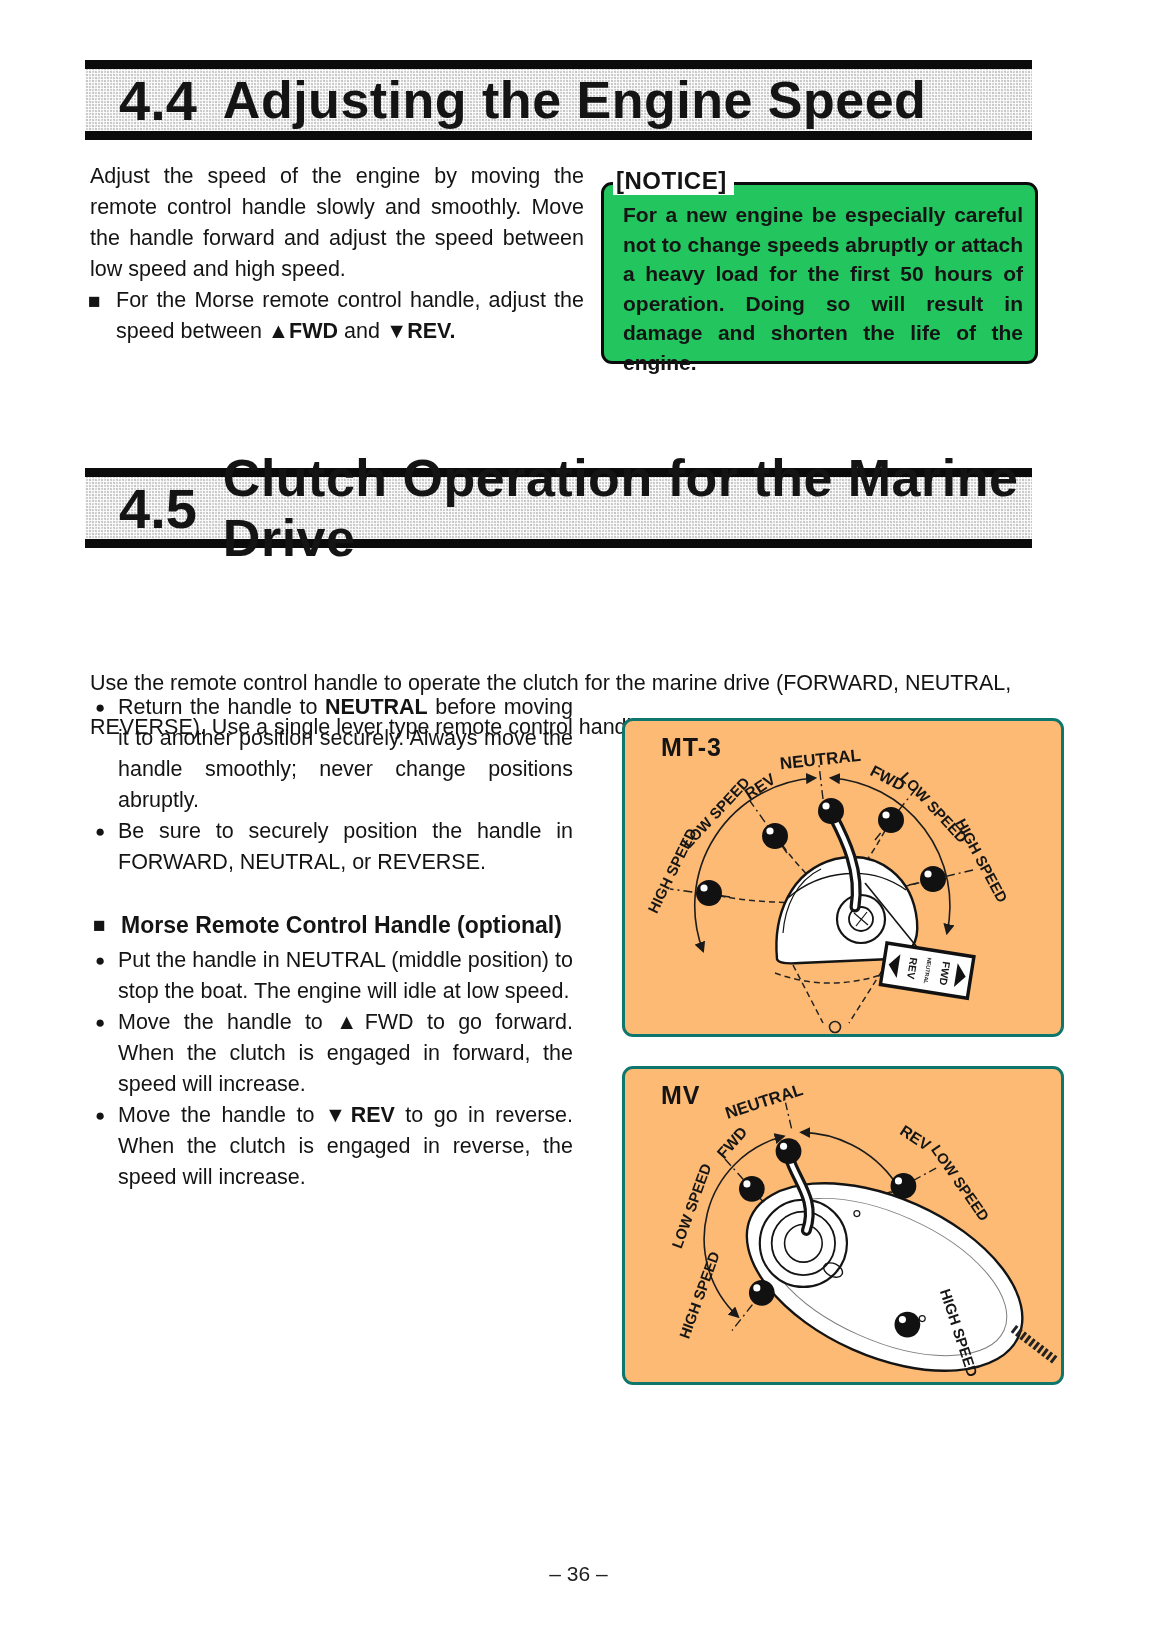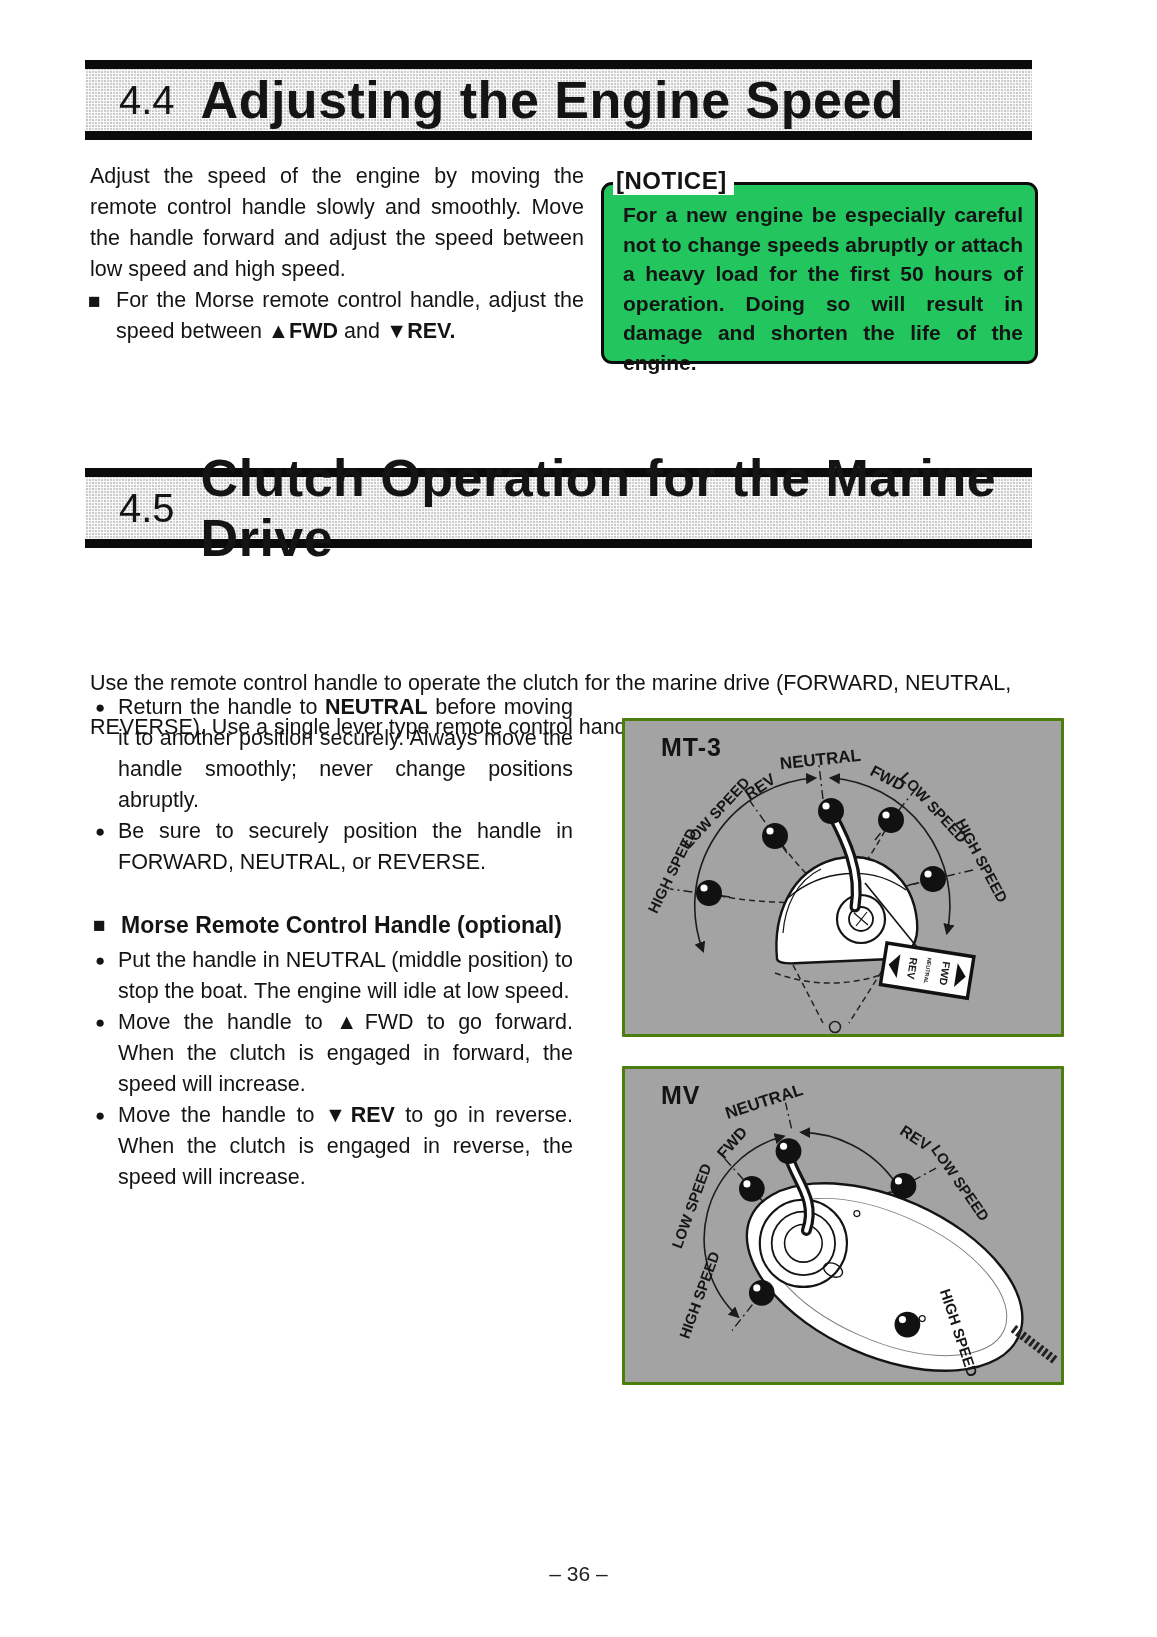--- a/index.html
+++ b/index.html
@@ -12,21 +12,21 @@
   .sec-hdr {
     position:absolute; left:85px; width:947px; height:62px;
     border-top:9px solid #0b0b0b; border-bottom:9px solid #0b0b0b;
     background-color:#d6d6d6;
     background-image:
       repeating-linear-gradient(0deg, rgba(255,255,255,.85) 0 1px, transparent 1px 3px),
       repeating-linear-gradient(90deg, rgba(255,255,255,.85) 0 1px, transparent 1px 3px),
       repeating-linear-gradient(45deg, rgba(80,80,80,.12) 0 2px, transparent 2px 4px);
     display:flex; align-items:center;
   }
-  .sec-hdr .num { font-size:40px; font-weight:normal; padding-left:34px; }
+  .sec-hdr .num { font-size:56px; font-weight:bold; padding-left:34px; }
   .sec-hdr .txt { font-size:52px; font-weight:bold; padding-left:26px; letter-spacing:.5px; }
 
   
   .body-txt { font-size:21.5px; line-height:31px; text-align:justify; }
   .para44 { position:absolute; left:90px; top:161px; width:494px; }
   .sq-item { position:relative; padding-left:26px; }
   .sq-glyph { position:absolute; left:-2px; top:0; font-size:21px; }
   .b { font-weight:bold; }
 
   
@@ -49,21 +49,21 @@
 
   .col-left { position:absolute; left:95px; top:692px; width:478px; }
   .bullet { position:relative; padding-left:23px; font-size:21.5px; line-height:31px; text-align:justify; }
   .bullet .dot { position:absolute; left:0; top:0; font-size:17px; }
   .morse-hdr { position:relative; margin-top:34px; margin-bottom:6px; font-size:23px; font-weight:bold; padding-left:26px; }
   .morse-hdr .sq-glyph { top:1px; }
 
   
   .diagram {
     position:absolute; left:622px; width:442px; height:319px;
-    border:3px solid #4d7c0f; border-radius:1px; box-sizing:border-box; background:#a3a3a3;
+    border:3px solid #0f766e; border-radius:11px; box-sizing:border-box; background:#fdba74;
   }
   #mt3-box { top:718px; }
   #mv-box  { top:1066px; }
   .diag-title { position:absolute; left:36px; top:12px; font-size:25px; font-weight:bold; letter-spacing:1px; z-index:2; }
   svg.diag { position:absolute; left:0; top:0; width:436px; height:313px; }
   svg.diag text { font-family:"Liberation Sans", sans-serif; font-weight:bold; fill:#161616; }
 
   .pageno { position:absolute; top:1562px; left:0; width:1157px; text-align:center; font-size:21px; color:#222; }
 </style>
 </head>

